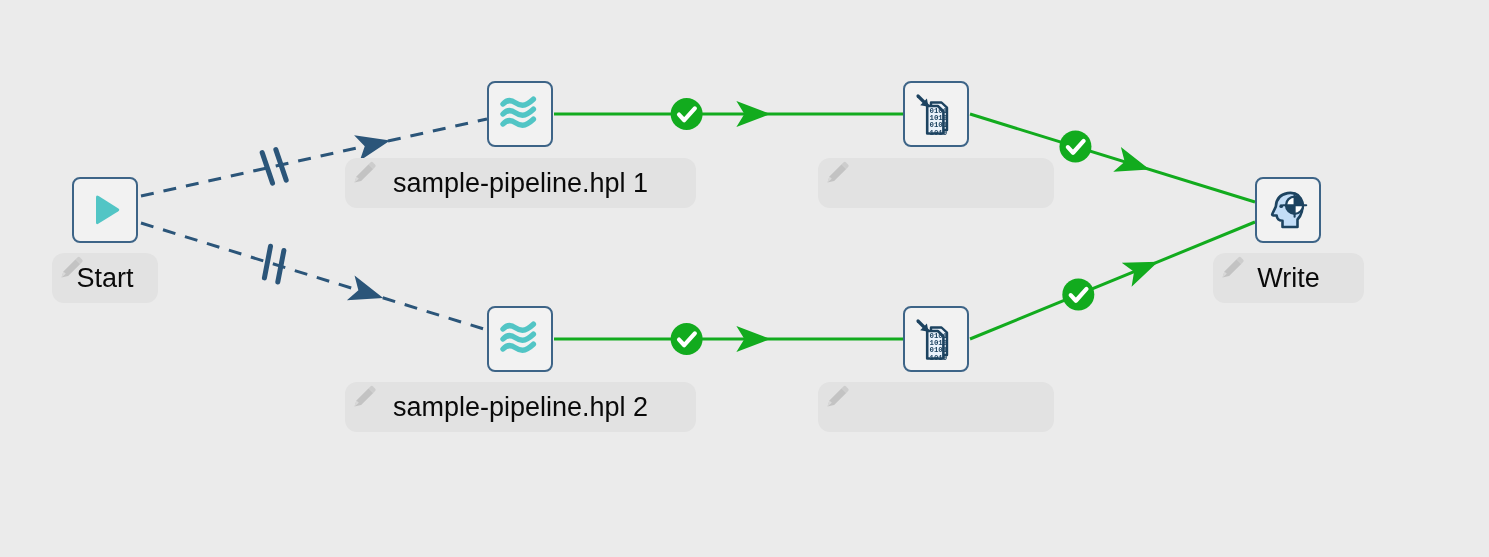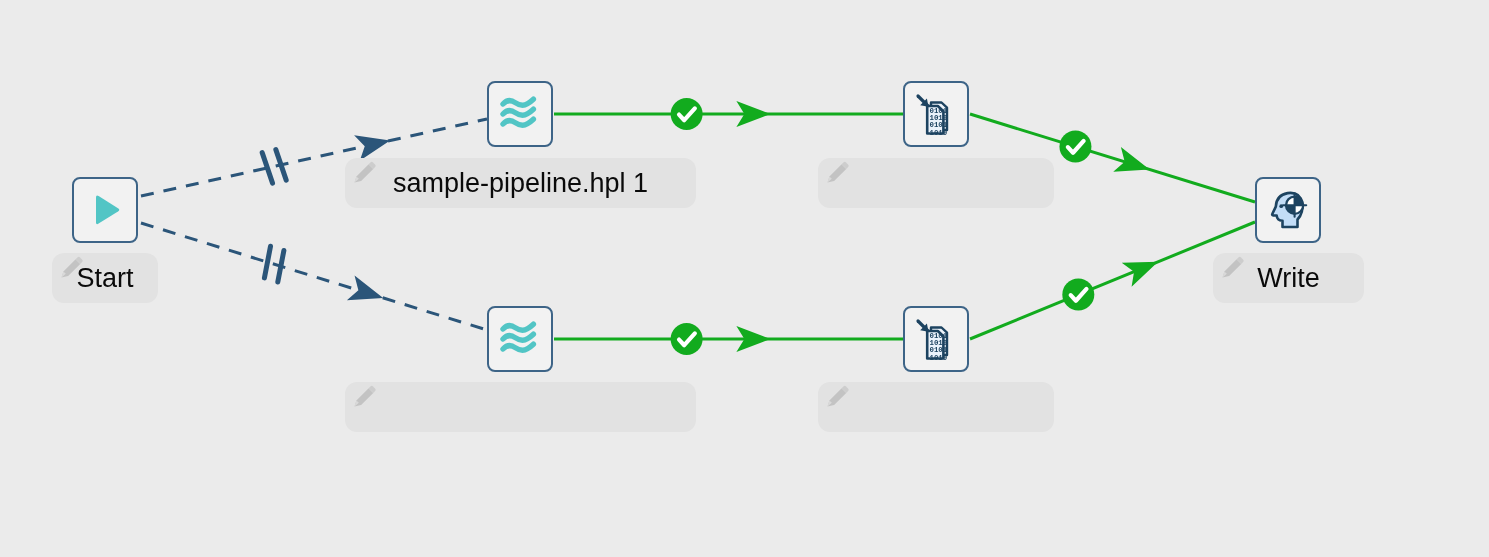--- a/index.html
+++ b/index.html
@@ -209,20 +209,21 @@
           </svg>
         </span>
       </div>
       <div class="label-chip" style="left: 345px; top: 382px; width: 351px;">
         <span class="pencil"><svg width="26" height="26" viewBox="0 0 26 26">
     <path d="M3.5 22.5 L5.4 16.4 L17.6 4.2 L22.3 8.9 L10.1 21.1 Z" fill="#9a9a9a"></path>
     <path d="M17.6 4.2 L19.6 2.2 Q20.8 1.2 22 2.4 L24.1 4.5
              Q25.2 5.7 24.2 6.9 L22.3 8.9 Z" fill="#b2b2b2"></path>
     <path d="M3.5 22.5 L5.4 16.4 L7.8 18.8 Z" fill="#cfcfcf"></path>
   </svg></span>
+        <span class="label-text">sample-pipeline.hpl 2</span>
       </div>
       <div class="node" style="left: 903px; top: 306px;">
         <span>
           <svg width="48" height="48" viewBox="0 0 48 48">
     <path d="M6 6 L15.5 15.5" stroke="#1d4360" stroke-width="3.2" stroke-linecap="round"></path>
     <path d="M16.5 16.8 L8.2 15.2 L14.9 8.4 Z" fill="#1d4360"></path>
     <path d="M19 12.5 h10.5 l5.5 5.2 v22.3 h-16 Z" fill="#eef4fb" stroke="#1d4360" stroke-width="2.4" stroke-linejoin="round"></path>
     <path d="M15.2 16 h10.6 l5.6 5.3 v22.2 h-16.2 Z" fill="#eaf2fb" stroke="#1d4360" stroke-width="2.6" stroke-linejoin="round"></path>
     <text x="17.5" y="22.5" font-family="'Liberation Mono',monospace" font-size="7.4" font-weight="bold" fill="#1d4360">0101</text>
             <text x="17.5" y="29.9" font-family="'Liberation Mono',monospace" font-size="7.4" font-weight="bold" fill="#1d4360">1010</text>

